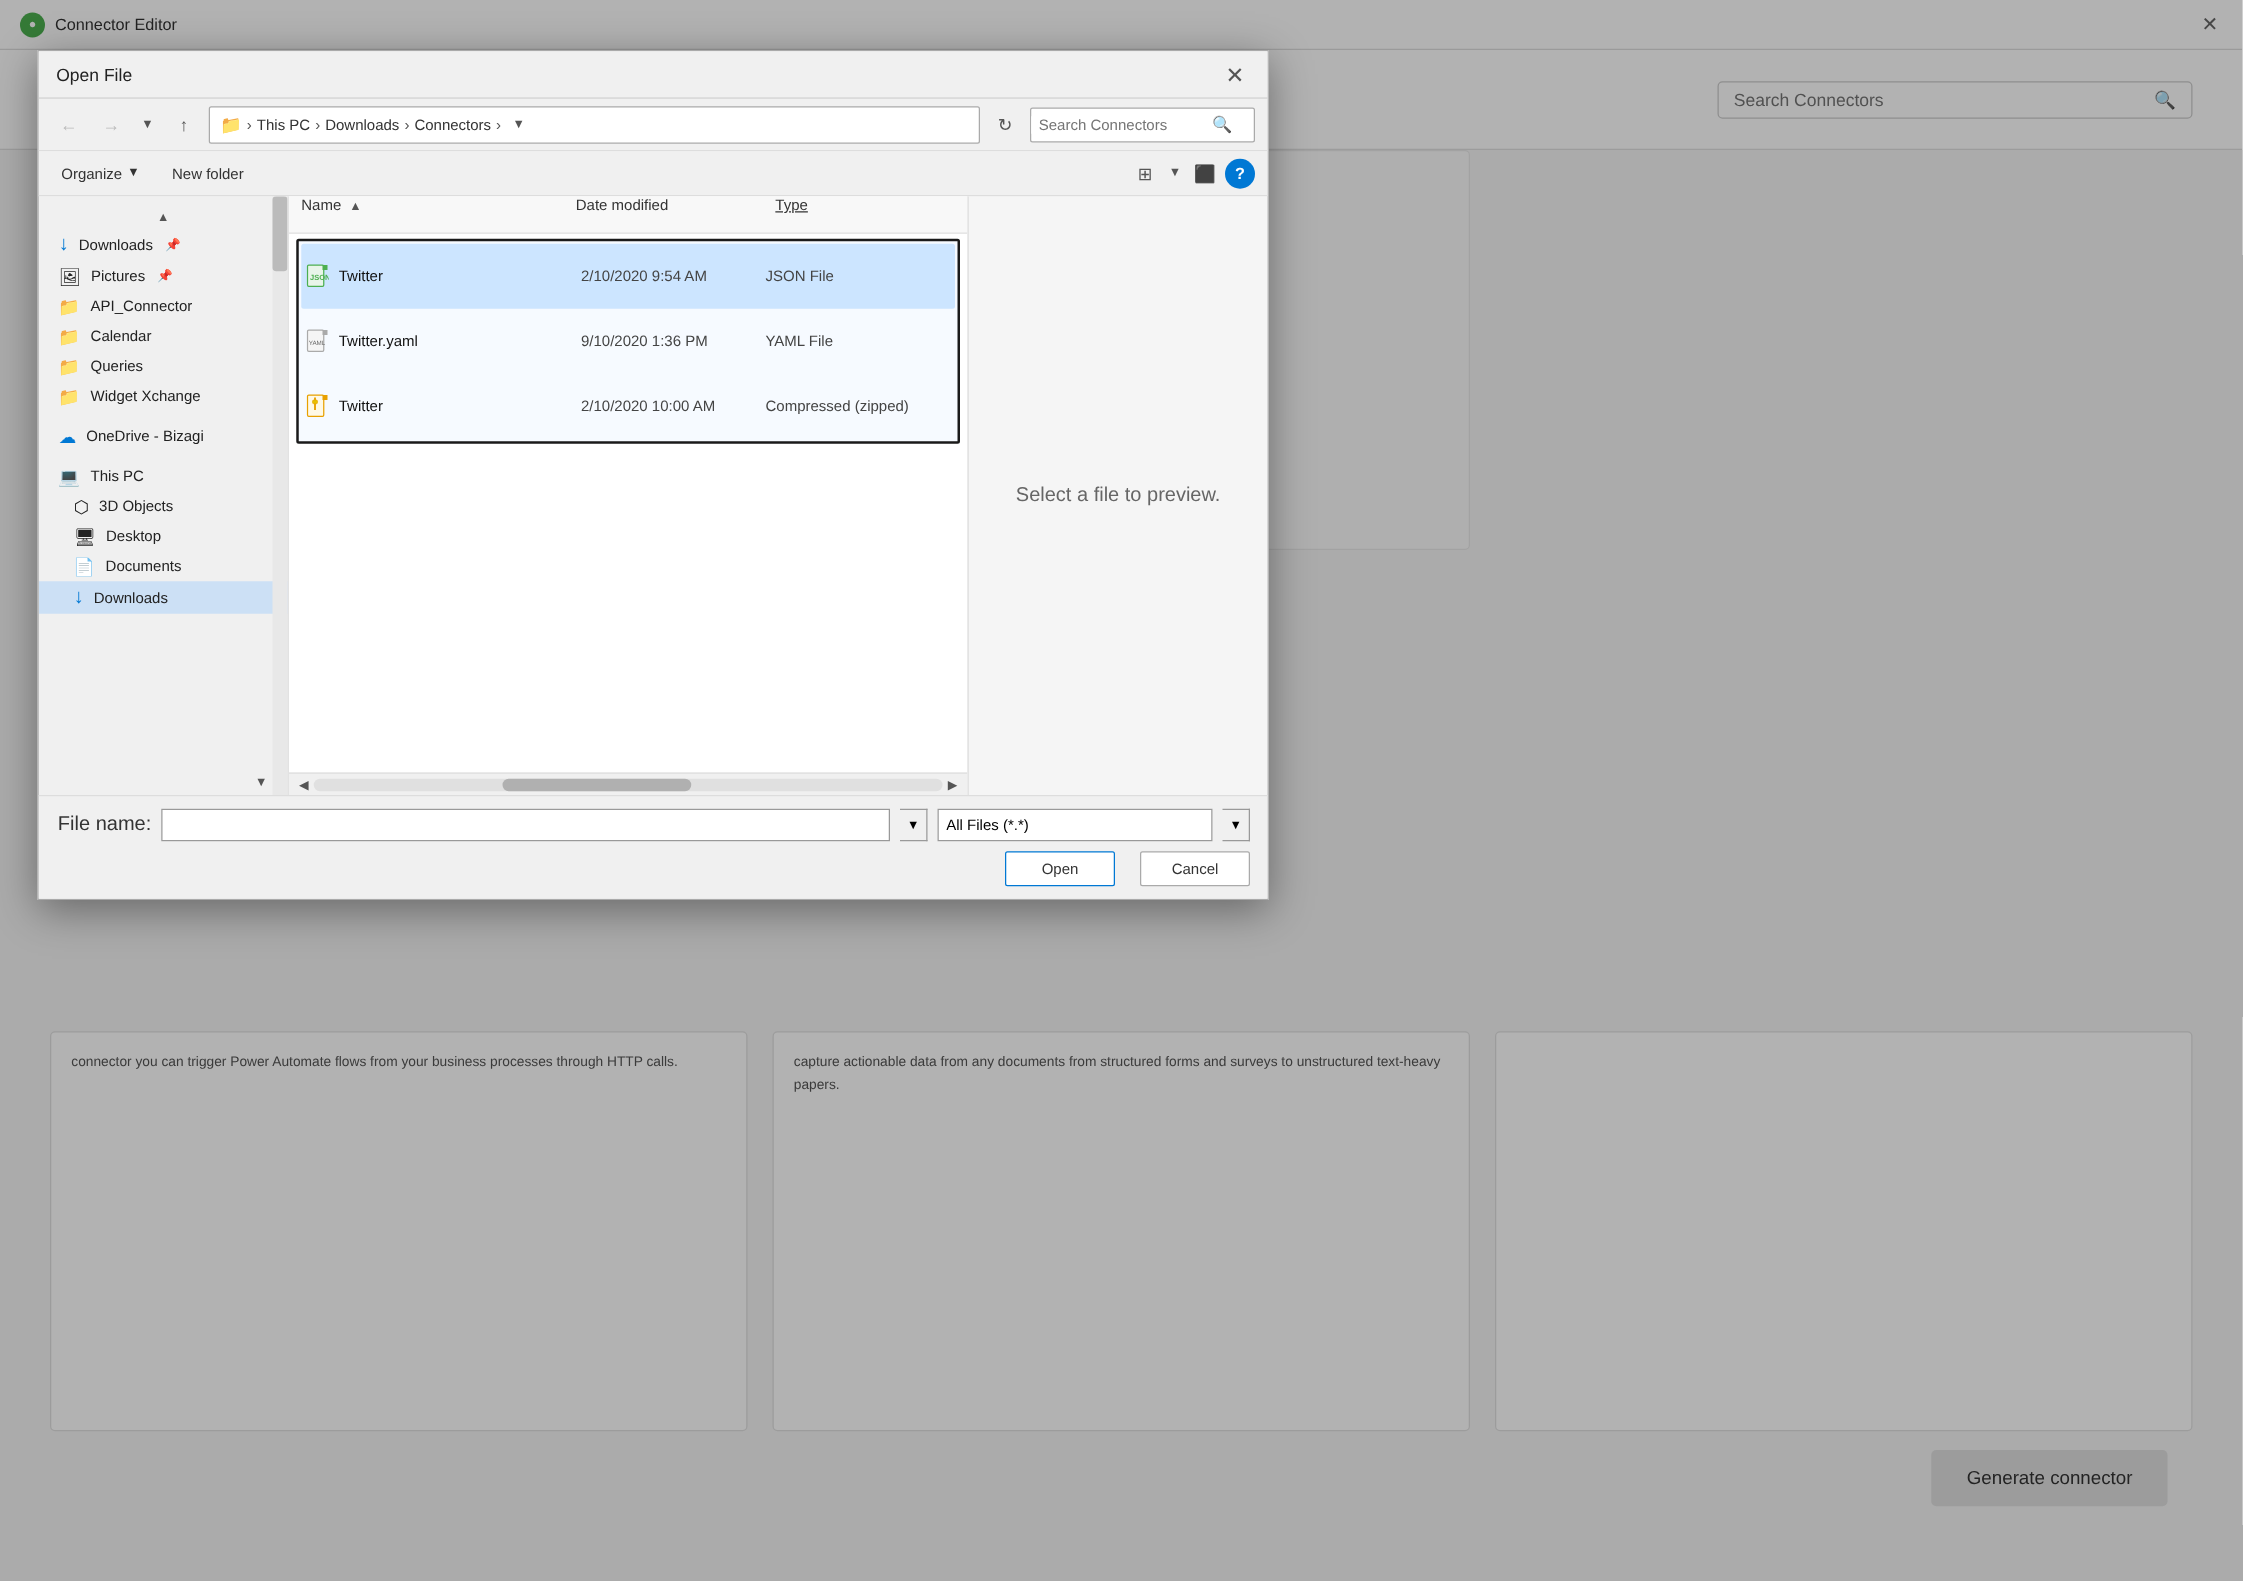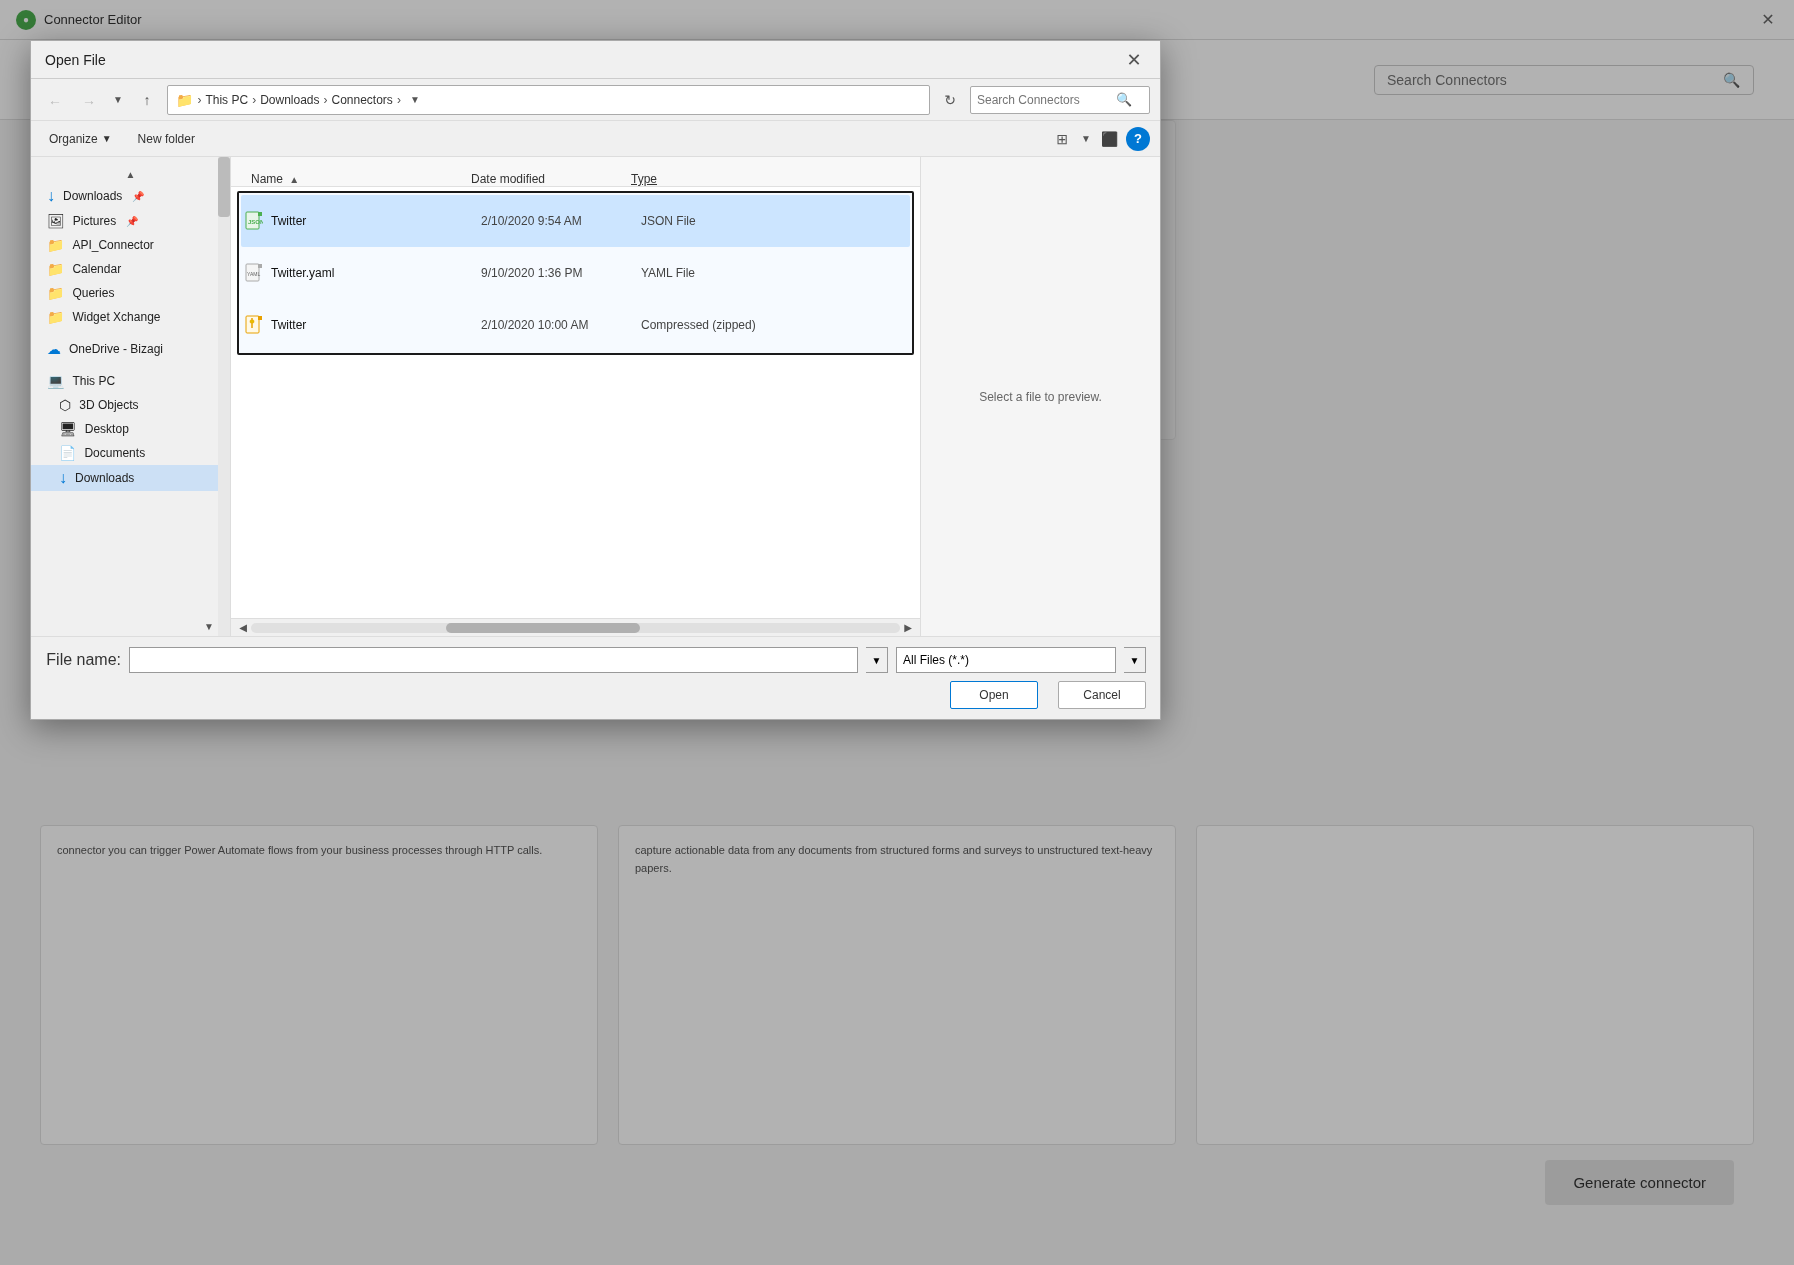--- a/index.html
+++ b/index.html
@@ -160,21 +160,21 @@
       height: 1265px;
       background: rgba(0,0,0,0.3);
       z-index: 10;
     }
 
     
     .dialog {
       position: absolute;
       top: 40px;
       left: 30px;
-      width: 1131px;
+      width: 985px;
       height: 680px;
       background: #f0f0f0;
       border: 1px solid #aaa;
       box-shadow: 0 8px 32px rgba(0,0,0,0.4);
       z-index: 20;
       display: flex;
       flex-direction: column;
     }
 
     .dialog-titlebar {
@@ -456,24 +456,24 @@
     .file-panel {
       flex: 1;
       display: flex;
       flex-direction: column;
       background: #fff;
       overflow: hidden;
     }
 
     .file-list-header {
       display: flex;
-      align-items: flex-end;
+      align-items: flex-start;
       background: #f8f8f8;
       border-bottom: 1px solid #e0e0e0;
-      padding: 0 12px;
+      padding: 0 2px;
       height: 30px;
     }
 
     .col-header {
       font-size: 12px;
       color: #333;
       cursor: pointer;
       user-select: none;
       padding: 0 8px;
     }
@@ -539,21 +539,21 @@
     }
 
     
     .preview-panel {
       width: 240px;
       background: #f5f5f5;
       border-left: 1px solid #ddd;
       display: flex;
       align-items: center;
       justify-content: center;
-      font-size: 12px;
+      font-size: 16px;
       color: #666;
     }
 
     
     .hscroll-area {
       height: 18px;
       background: #f0f0f0;
       border-top: 1px solid #ddd;
       display: flex;
       align-items: center;

